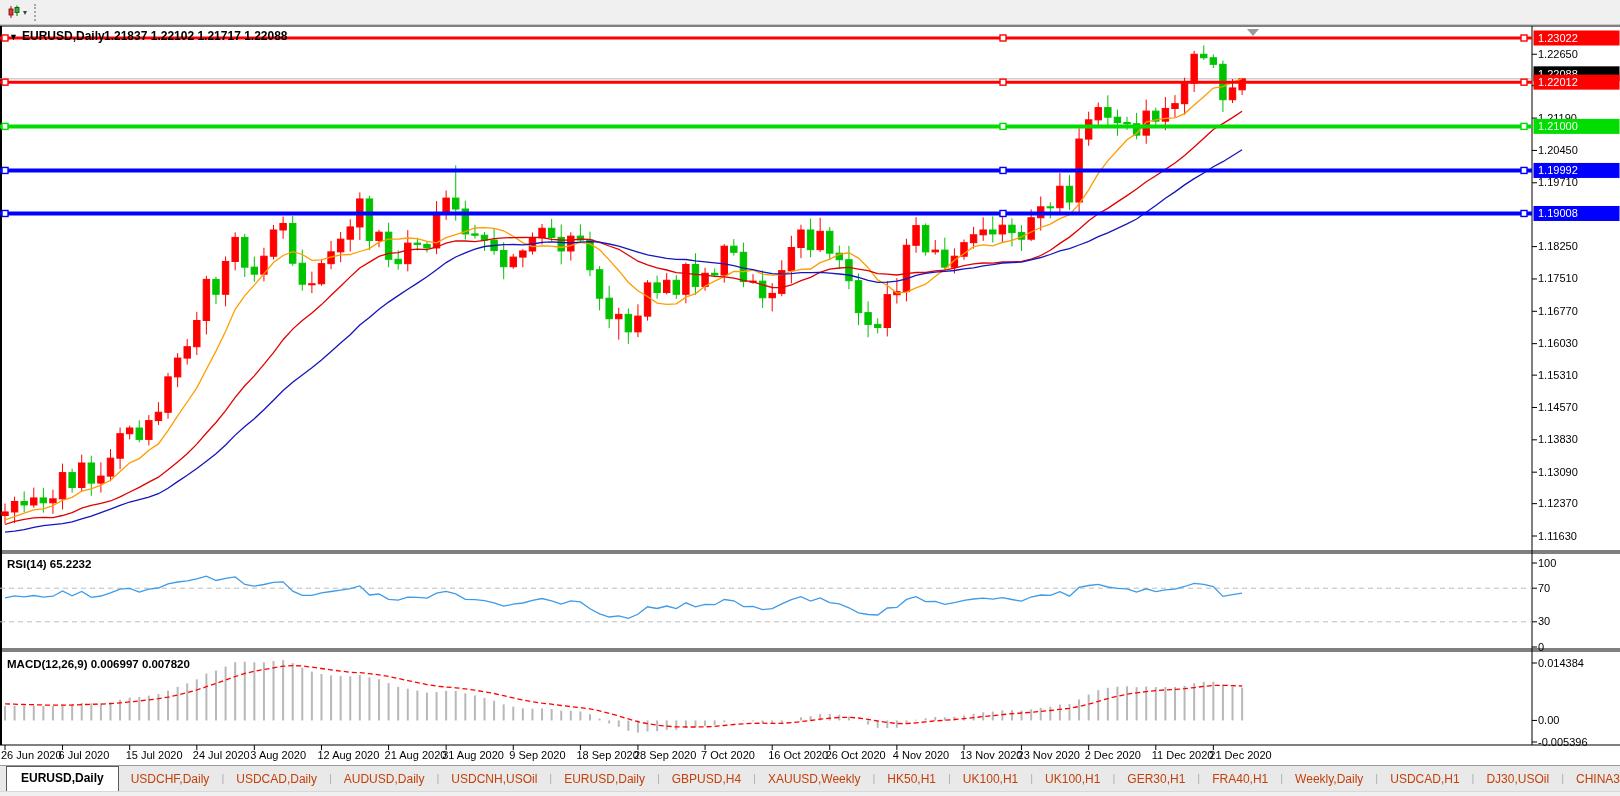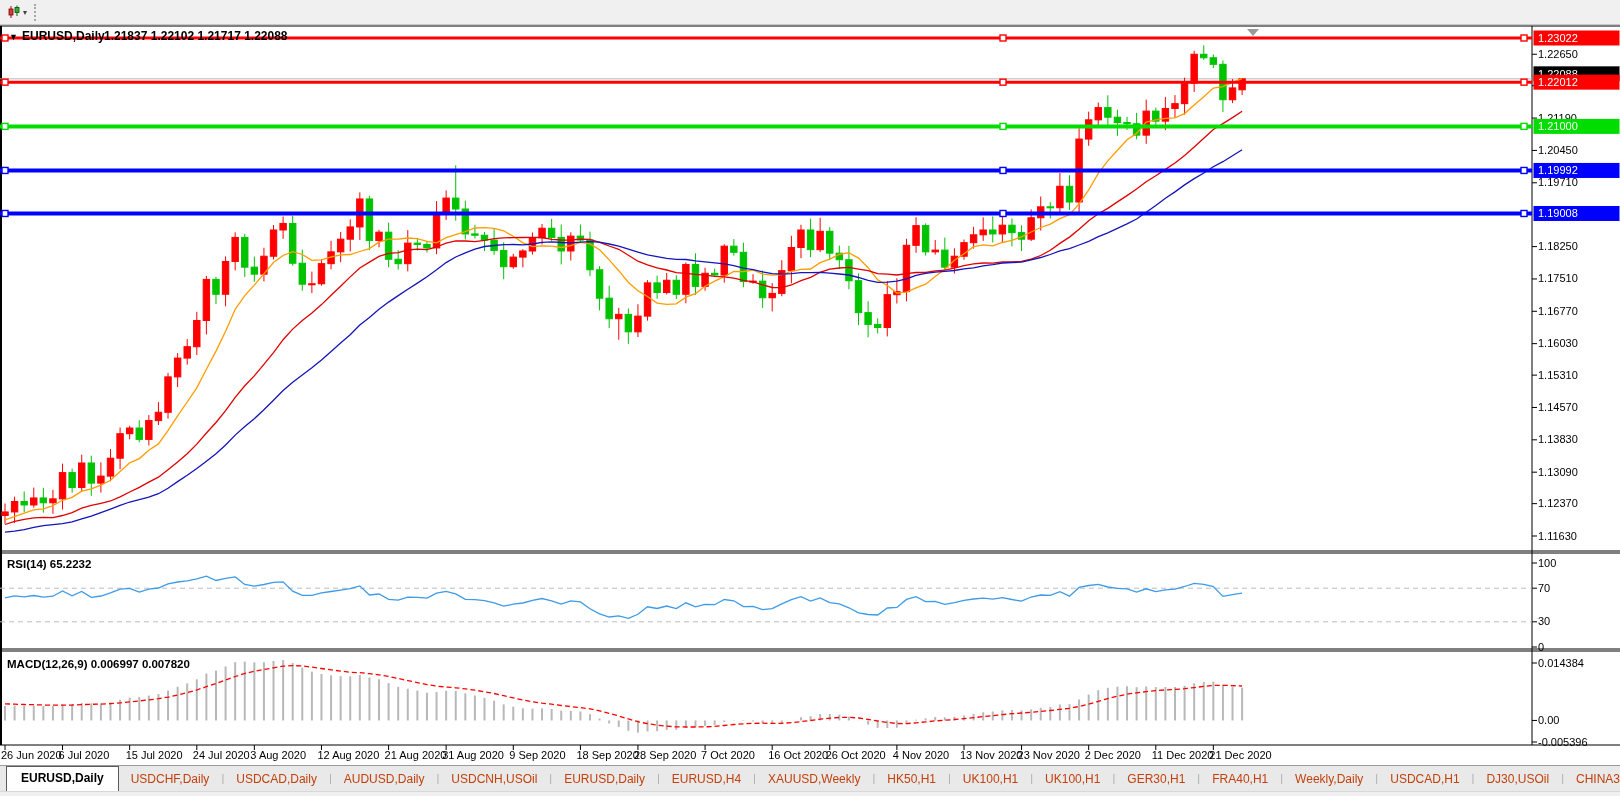--- a/index.html
+++ b/index.html
@@ -600,21 +600,21 @@
       <div class="tab">USDCHF,Daily</div>
       <span class="tab-div">|</span>
       <div class="tab">USDCAD,Daily</div>
       <span class="tab-div">|</span>
       <div class="tab">AUDUSD,Daily</div>
       <span class="tab-div">|</span>
       <div class="tab">USDCNH,USOil</div>
       <span class="tab-div">|</span>
       <div class="tab">EURUSD,Daily</div>
       <span class="tab-div">|</span>
-      <div class="tab">EURUSD,H4</div>
+      <div class="tab">GBPUSD,H4</div>
       <span class="tab-div">|</span>
       <div class="tab">XAUUSD,Weekly</div>
       <span class="tab-div">|</span>
       <div class="tab">HK50,H1</div>
       <span class="tab-div">|</span>
       <div class="tab">UK100,H1</div>
       <span class="tab-div">|</span>
       <div class="tab">UK100,H1</div>
       <span class="tab-div">|</span>
       <div class="tab">GER30,H1</div>

